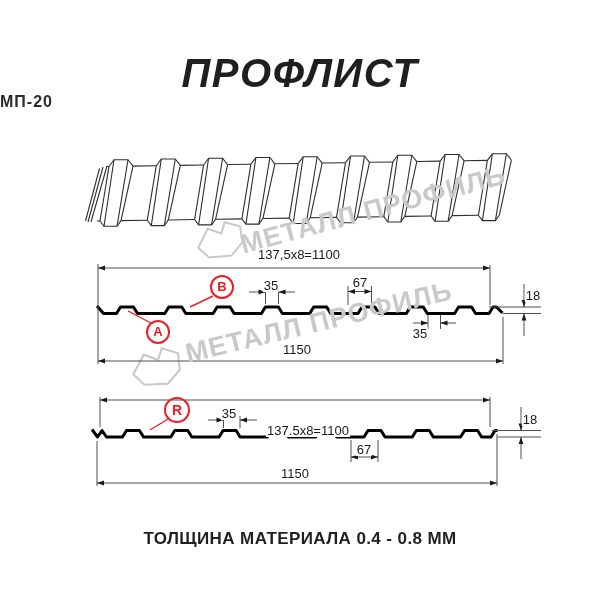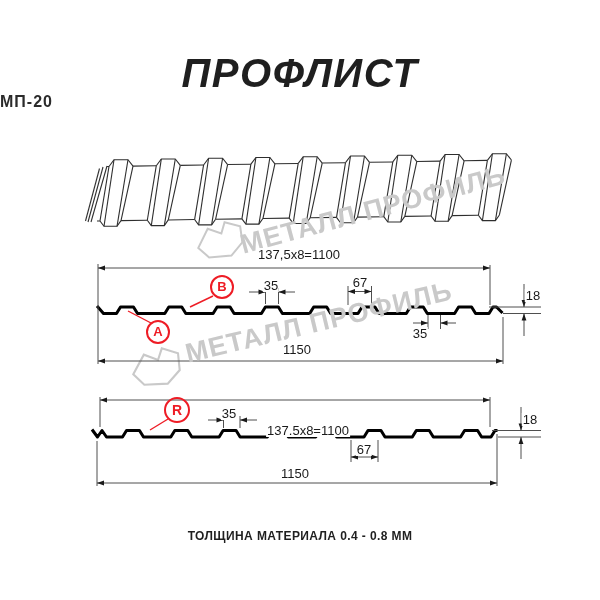--- a/index.html
+++ b/index.html
@@ -3,21 +3,21 @@
 <meta charset="utf-8">
 <style>
   html,body{margin:0;padding:0;background:#fff;}
   #page{position:relative;width:600px;height:600px;background:#fff;overflow:hidden;
         font-family:"Liberation Sans",sans-serif;color:#1a1a1a;}
   .abs{position:absolute;}
   #title{top:51px;left:0;width:600px;text-align:center;font-size:40px;font-weight:700;
          letter-spacing:1.5px;color:#1f1f1f;font-style:italic;}
   #subtitle{top:93px;left:0;width:600px;text-align:left;font-size:16px;font-weight:600;
             letter-spacing:1px;color:#2b2b2b;}
-  #footer-note{top:529px;left:0;width:600px;text-align:center;font-size:12px;font-weight:600;
+  #footer-note{top:529px;left:0;width:600px;text-align:center;font-size:17px;font-weight:600;
                letter-spacing:.4px;color:#1f1f1f;}
   svg#art{position:absolute;left:0;top:0;}
   .dim{position:absolute;transform:translateX(-50%);font-size:13px;line-height:13px;
        color:#1a1a1a;white-space:nowrap;background:#fff;padding:0 1px;}
   .lbl{position:absolute;border:2px solid #ee1c25;border-radius:50%;color:#ee1c25;
        font-weight:700;text-align:center;background:transparent;}
   .lbl.s{width:20px;height:20px;line-height:20px;font-size:13px;}
   .lbl.m{width:22px;height:22px;line-height:22px;font-size:14px;}
   .wm{position:absolute;font-size:27px;font-weight:700;letter-spacing:1px;color:#c9c9c9;
       white-space:nowrap;transform-origin:0 50%;}

